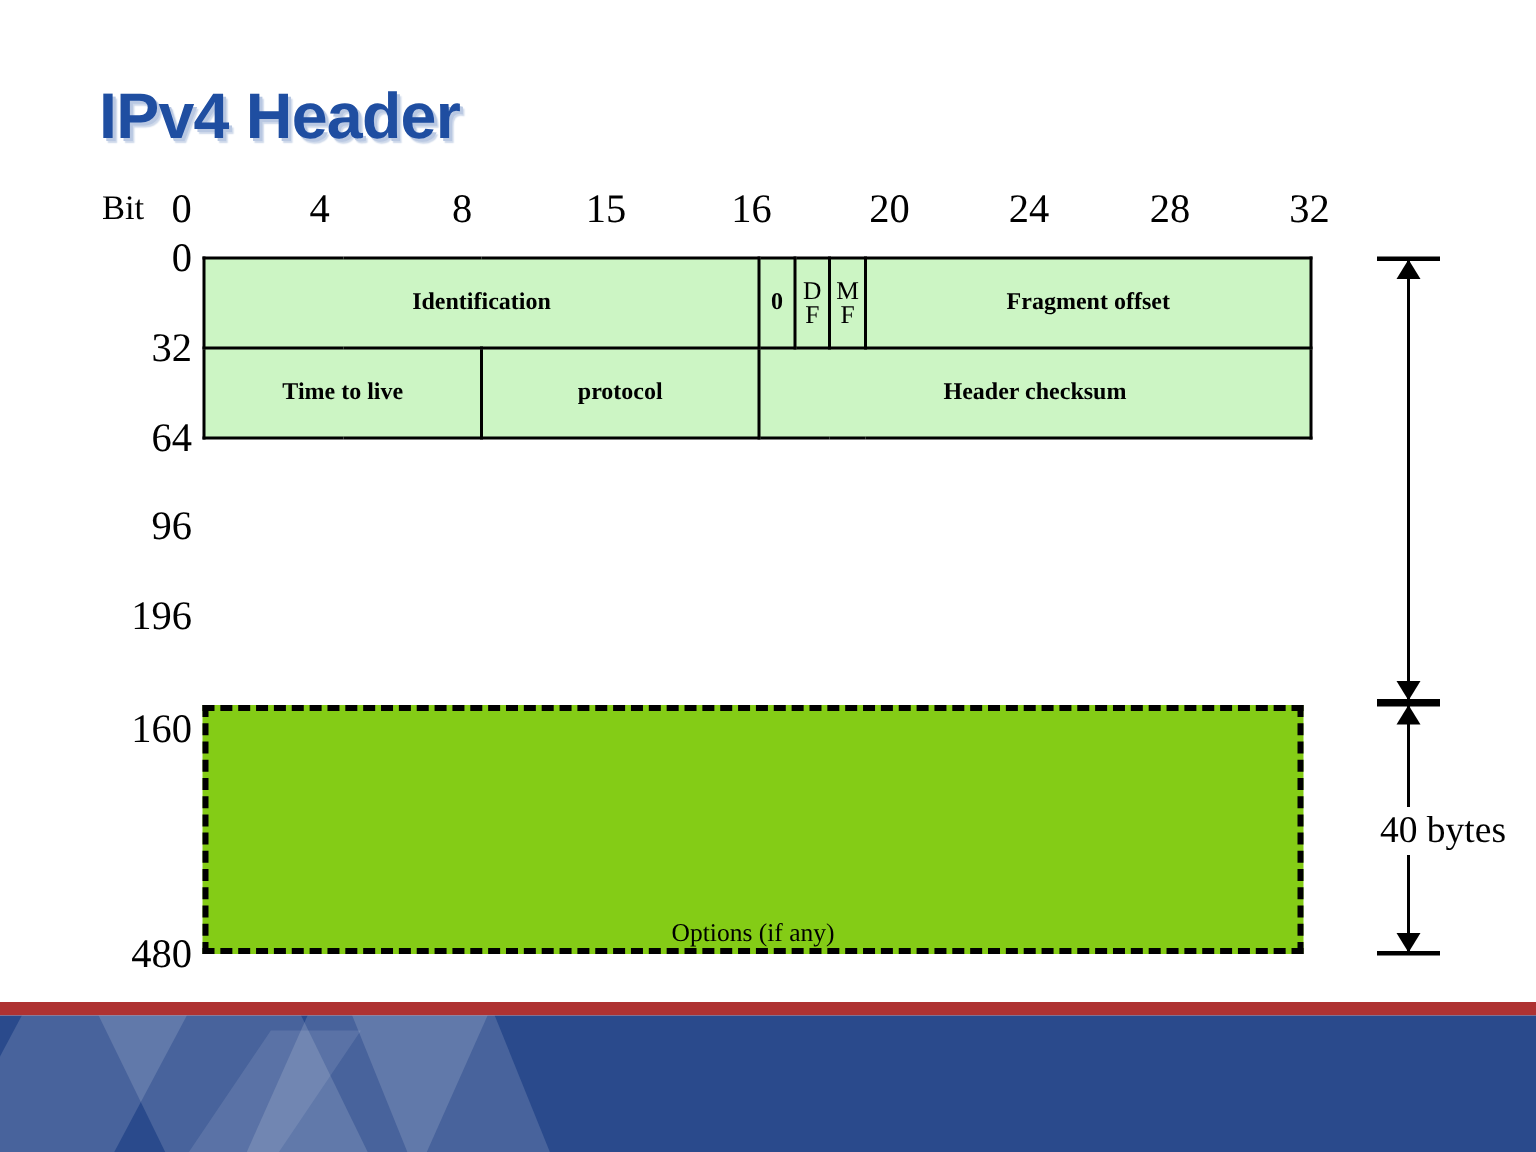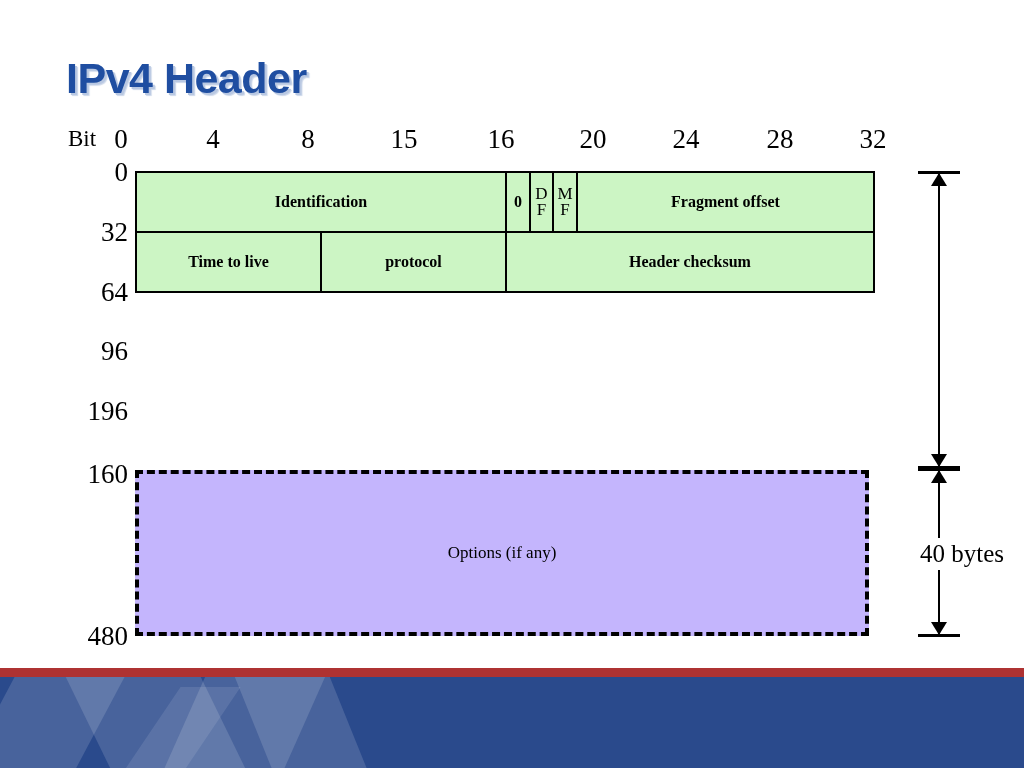--- a/index.html
+++ b/index.html
@@ -100,25 +100,25 @@
   #header-table td.zero { font-weight: bold; font-size: 16px; }
   #header-table td.wide { font-size: 17px; }
 
   
   #options-box {
     position: absolute;
     left: 135px;
     top: 470px;
     width: 734px;
     height: 166px;
-    background: #c4b5fd;
+    background: #84cc16;
     border: 4px dashed #000;
     box-sizing: border-box;
     display: flex;
-    align-items: center;
+    align-items: flex-end;
     justify-content: center;
   }
   #options-label {
     font-size: 17px;
     font-weight: normal;
     color: #000;
   }
 
   
   .dim {
@@ -206,21 +206,21 @@
   <span class="tick" style="left:659px;">28</span>
   <span class="tick" style="left:752px;">32</span>
 </div>
 
 <div id="left-scale">
   <span class="offset" style="top:22px;">0</span>
   <span class="offset" style="top:82px;">32</span>
   <span class="offset" style="top:142px;">64</span>
   <span class="offset" style="top:201px;">96</span>
   <span class="offset" style="top:261px;">196</span>
-  <span class="offset" style="top:324px;margin-left:22px;">160</span>
+  <span class="offset" style="top:336px;margin-left:22px;">160</span>
   <span class="offset" style="top:486px;">480</span>
 </div>
 
 <table id="header-table">
   <colgroup>
     <col style="width:93px">
       <col style="width:92px">
       <col style="width:185px">
     <col style="width:24px">
       <col style="width:23px">

